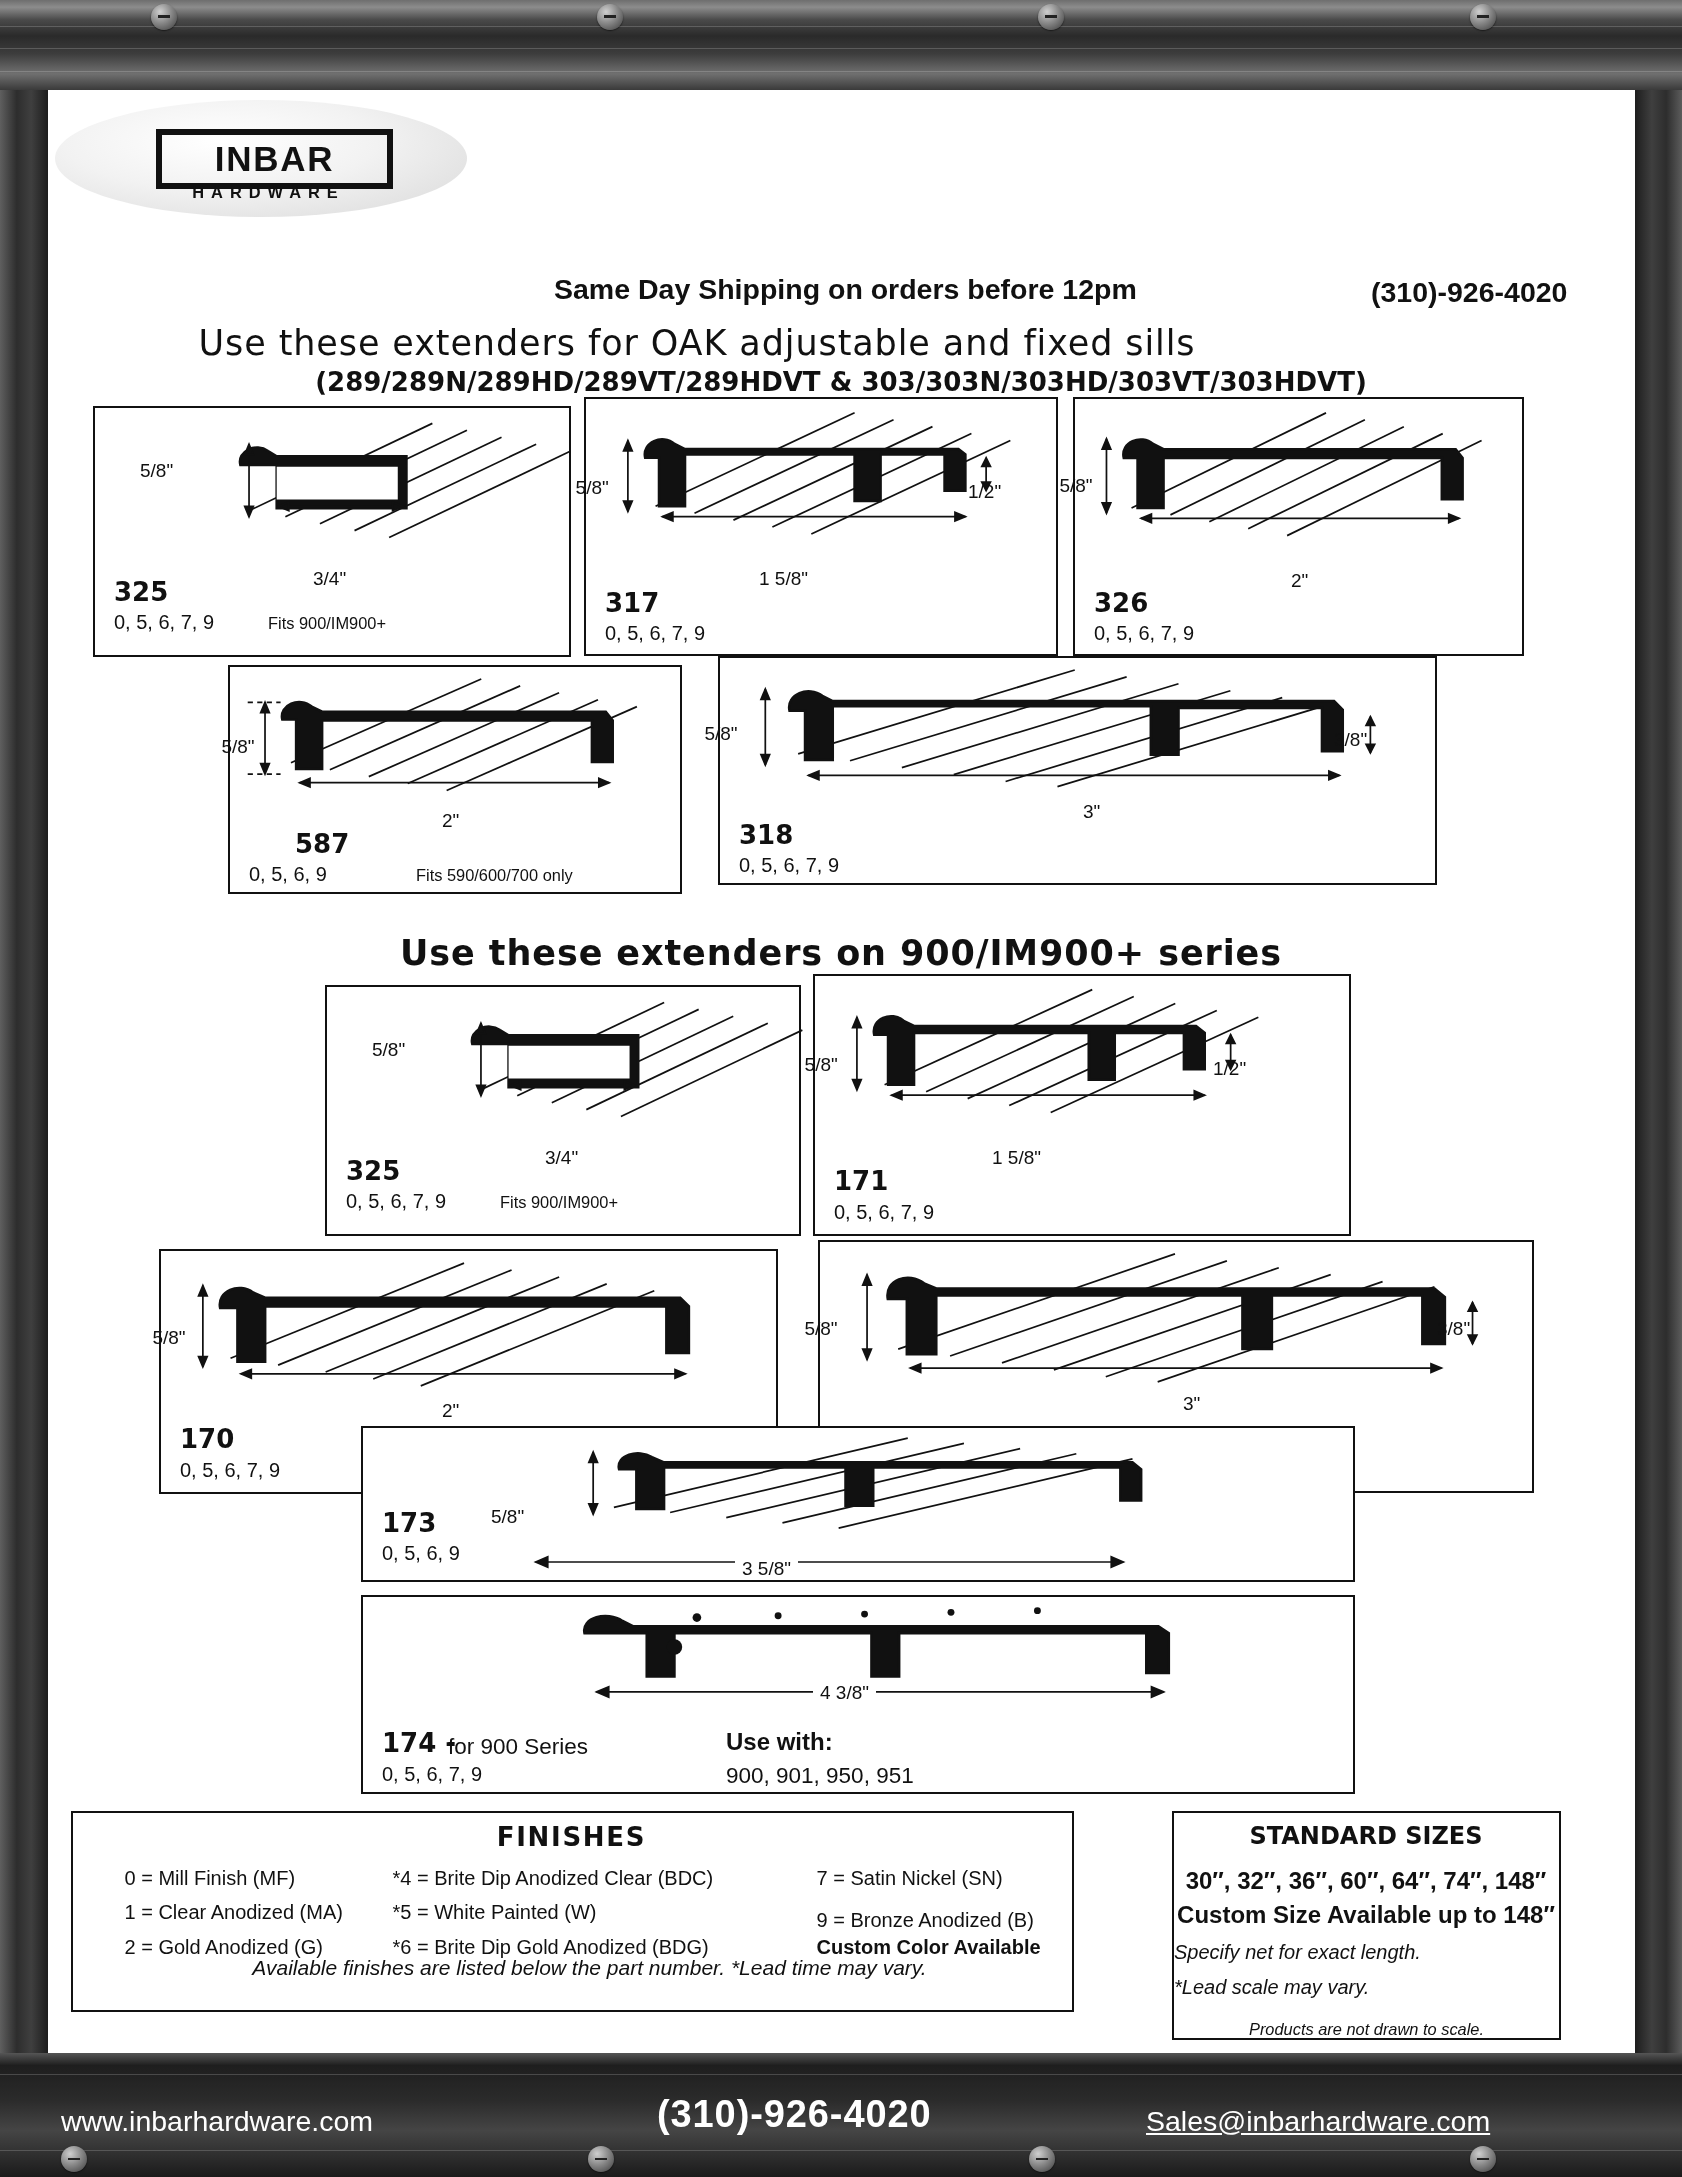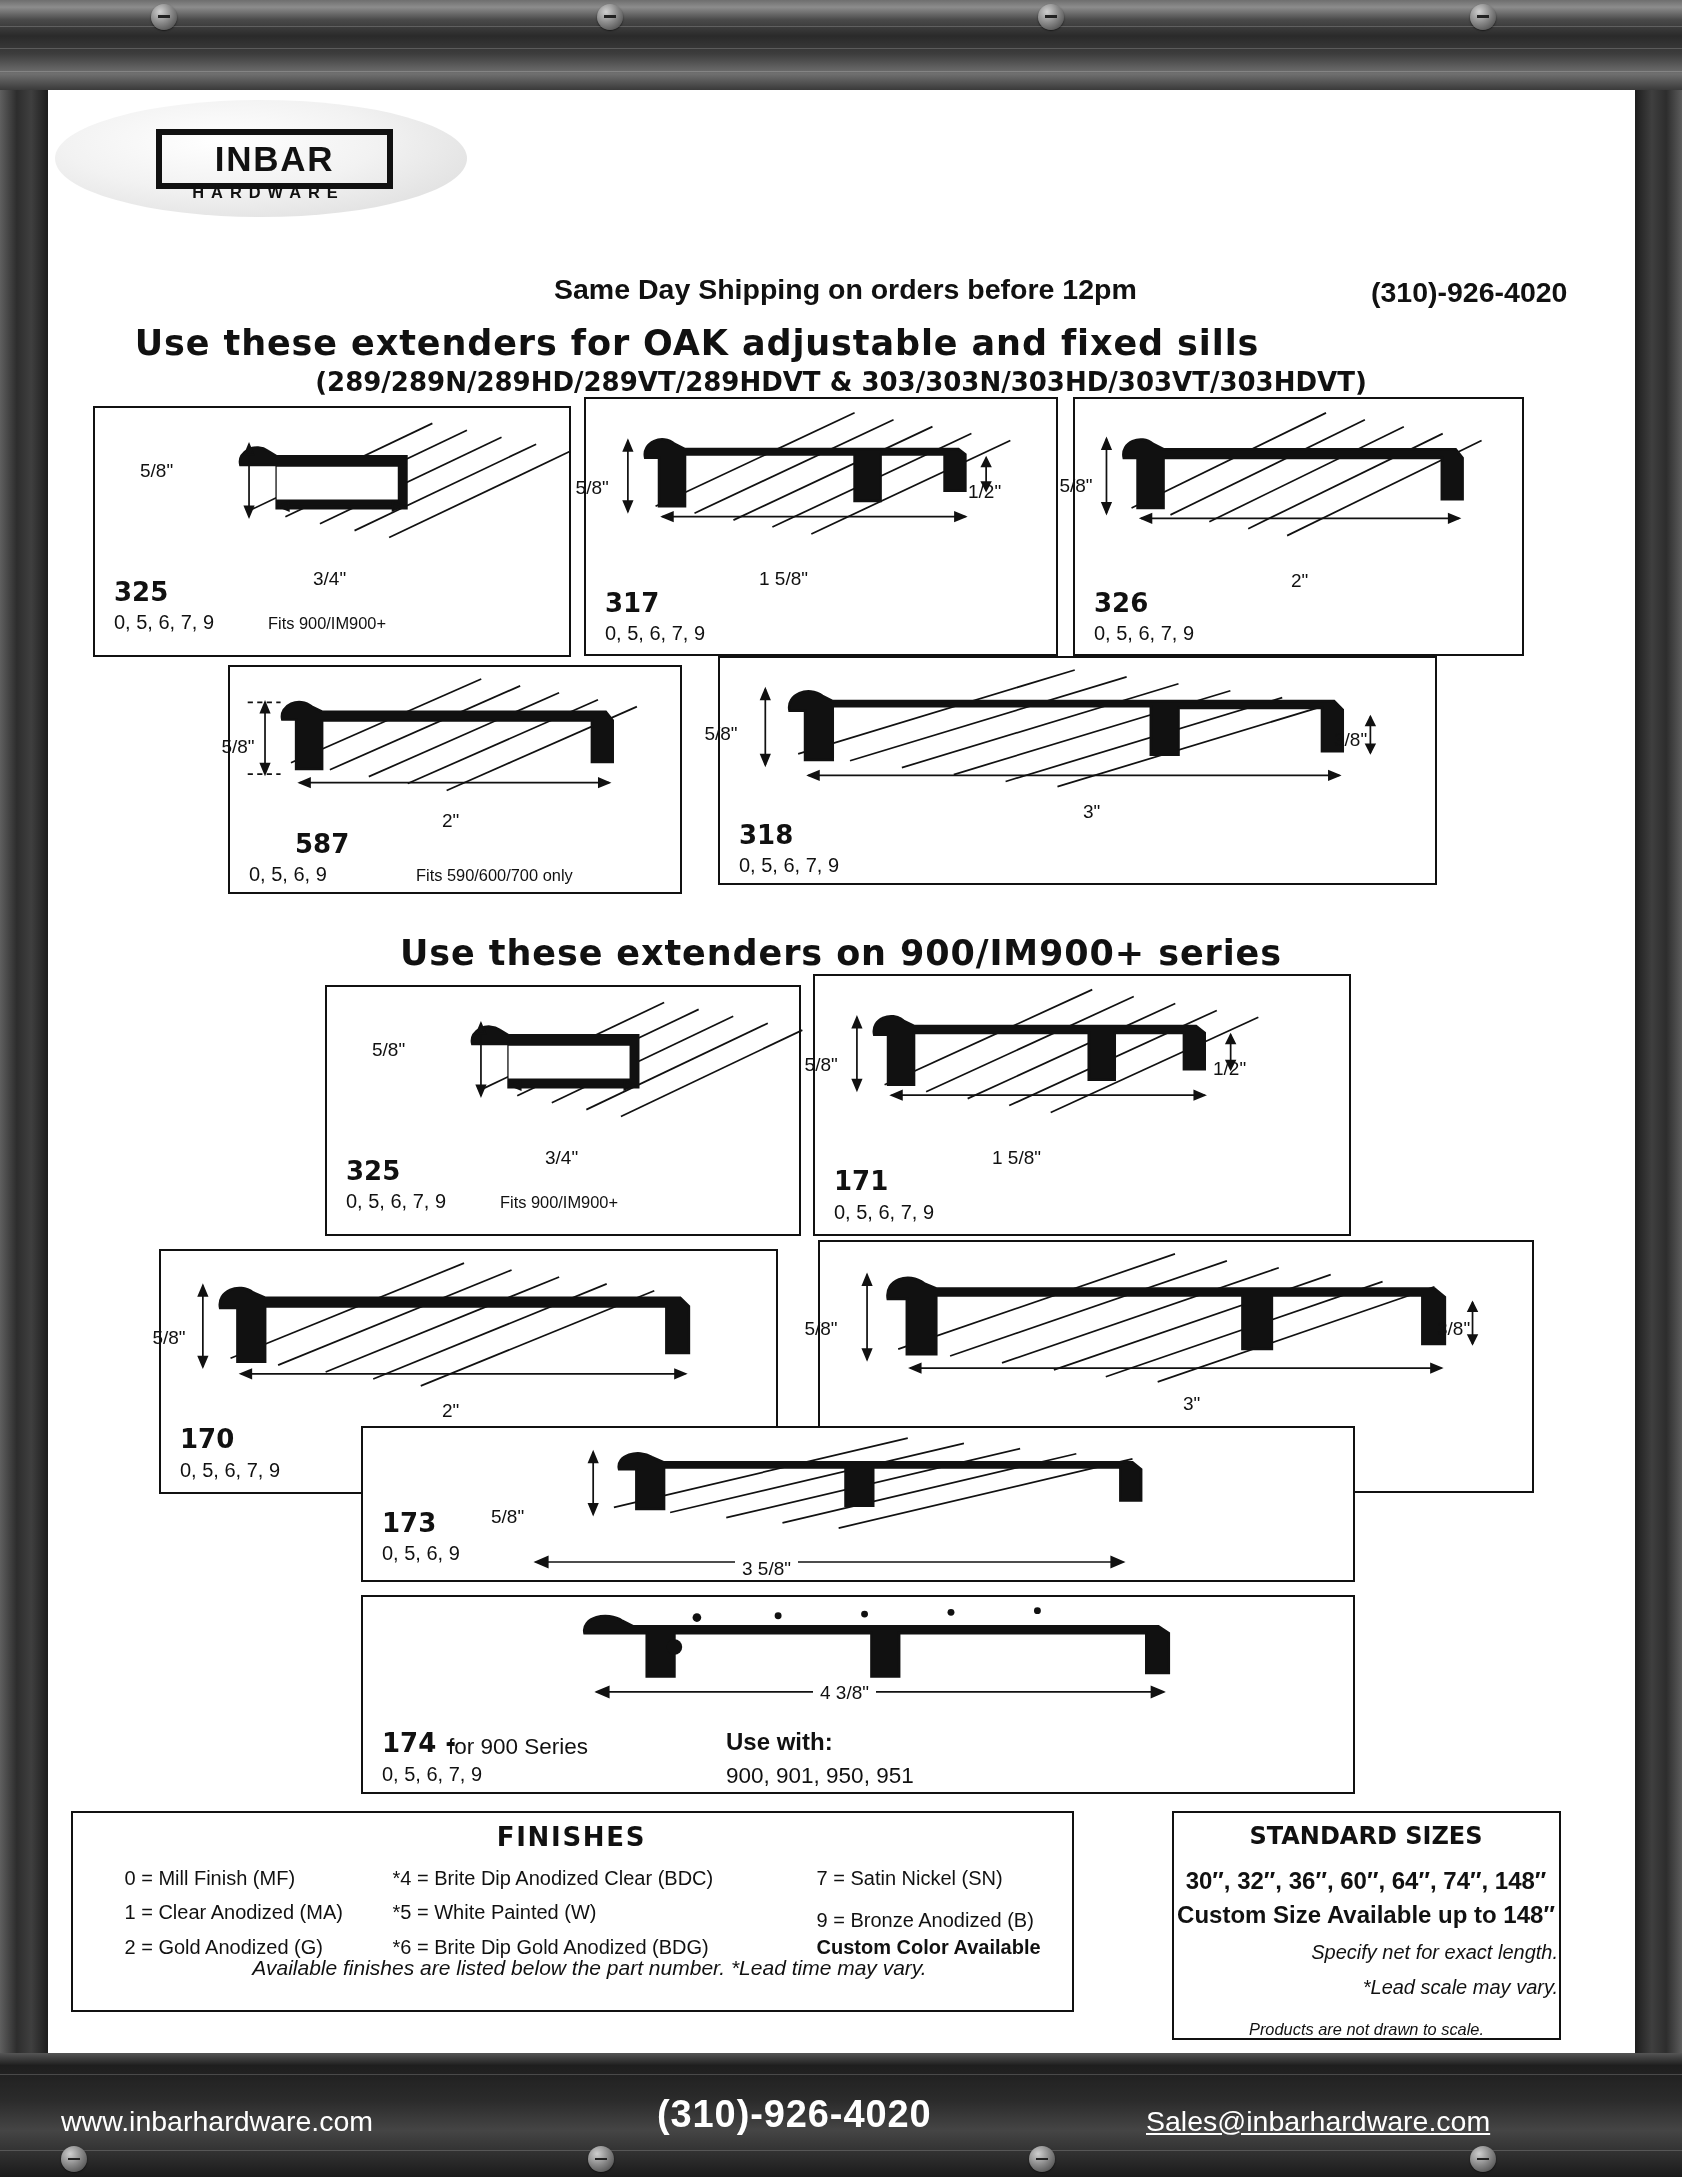--- a/index.html
+++ b/index.html
@@ -29,21 +29,21 @@
   .logo{position:absolute;left:7px;top:10.4px;width:412px;height:117px;border-radius:50%;
         background:radial-gradient(ellipse at 40% 35%,#ffffff 0%,#f2f2f2 45%,#d8d8d8 100%);}
   .logo-box{position:absolute;left:101px;top:28.5px;width:225px;height:48px;border:6px solid #111;}
   .logo-txt{position:absolute;left:0;top:0;width:225px;height:48px;line-height:48px;text-align:center;
             font-size:35px;font-weight:bold;letter-spacing:1.7px;color:#111;}
   .logo-sub{position:absolute;left:101px;top:83px;width:225px;text-align:center;font-size:16.4px;
             font-weight:bold;letter-spacing:7px;color:#111;}
   .ship{position:absolute;left:506px;top:183px;font-size:28.5px;font-weight:bold;color:#111;}
   .phone-top{position:absolute;left:1323px;top:186px;font-size:28.5px;font-weight:bold;color:#111;}
 
-  .h1{position:absolute;left:0;top:233px;width:1298px;text-align:center;font-size:35px;font-weight:bold;
+  .h1{position:absolute;left:0;top:233px;width:1298px;text-align:center;font-size:35px;font-weight:normal;
       letter-spacing:0.9px;color:#111;font-family:"DejaVu Sans",sans-serif;}
   .h2{position:absolute;left:0;top:277px;width:1586px;text-align:center;font-size:26px;font-weight:bold;
       color:#111;font-family:"DejaVu Sans",sans-serif;}
   .h3{position:absolute;left:0;top:843px;width:1586px;text-align:center;font-size:35px;font-weight:bold;
       letter-spacing:0.9px;color:#111;font-family:"DejaVu Sans",sans-serif;}
 
   
   .pbox{position:absolute;border:2.6px solid #111;background:#fff;box-sizing:border-box;}
   .pnum{position:absolute;font-size:26px;font-weight:bold;color:#111;font-family:"DejaVu Sans",sans-serif;}
   .pfin{position:absolute;font-size:20px;color:#111;}
@@ -58,21 +58,21 @@
   .finbox{position:absolute;left:22.5px;top:1721px;width:1003px;height:201px;border:2.6px solid #111;box-sizing:border-box;}
   .fin-title{position:absolute;left:0;top:8.6px;width:998px;text-align:center;font-size:26px;font-weight:bold;
              letter-spacing:1.7px;color:#111;font-family:"DejaVu Sans",sans-serif;}
   .fin-cell{position:absolute;font-size:20px;color:#111;}
   .fin-foot{position:absolute;left:0;top:143px;width:998px;text-align:center;font-size:21px;font-style:italic;color:#111;padding-left:18px;}
 
   .sizebox{position:absolute;left:1124px;top:1721px;width:389px;height:229px;border:2.6px solid #111;box-sizing:border-box;}
   .size-title{position:absolute;left:0;top:8.6px;width:384px;text-align:center;font-size:24px;font-weight:bold;color:#111;
               font-family:"DejaVu Sans",sans-serif;}
   .size-l{position:absolute;left:0;width:384px;text-align:center;font-size:24px;color:#111;}
-  .size-i{position:absolute;left:0;width:384px;text-align:right;font-size:20px;font-style:italic;color:#111;}
+  .size-i{position:absolute;left:0;width:384px;text-align:left;font-size:20px;font-style:italic;color:#111;}
   .notscale{position:absolute;left:1124px;top:1930px;width:389px;text-align:center;font-size:16.4px;font-style:italic;color:#111;}
 
   
   .f-web{position:absolute;left:61px;top:2105px;font-size:28.5px;color:#fff;}
   .f-phone{position:absolute;left:657px;top:2093px;font-size:38px;font-weight:bold;color:#fff;letter-spacing:0.9px;}
   .f-mail{position:absolute;left:1146px;top:2105px;font-size:28.5px;color:#fff;text-decoration:underline;}
 </style>
 </head>
 <body>
 

